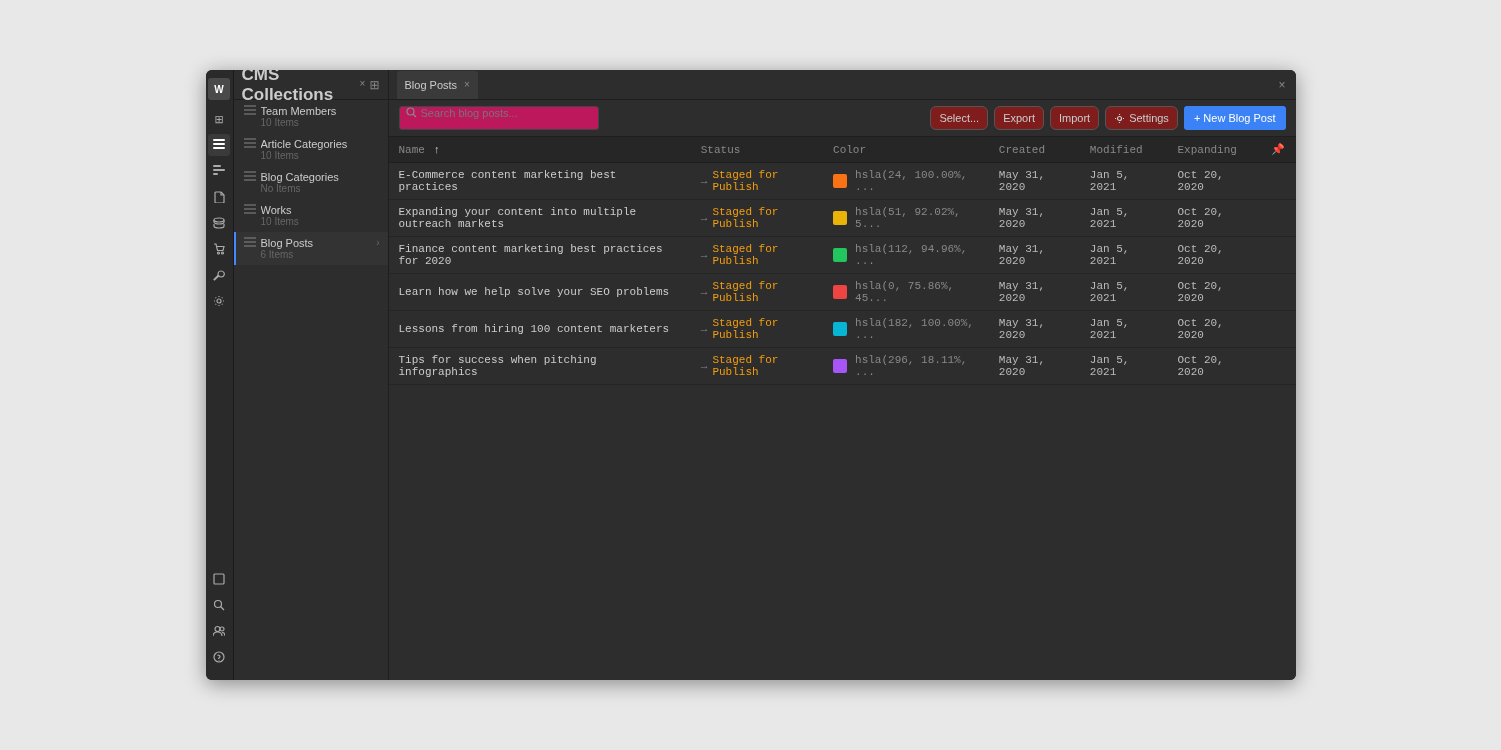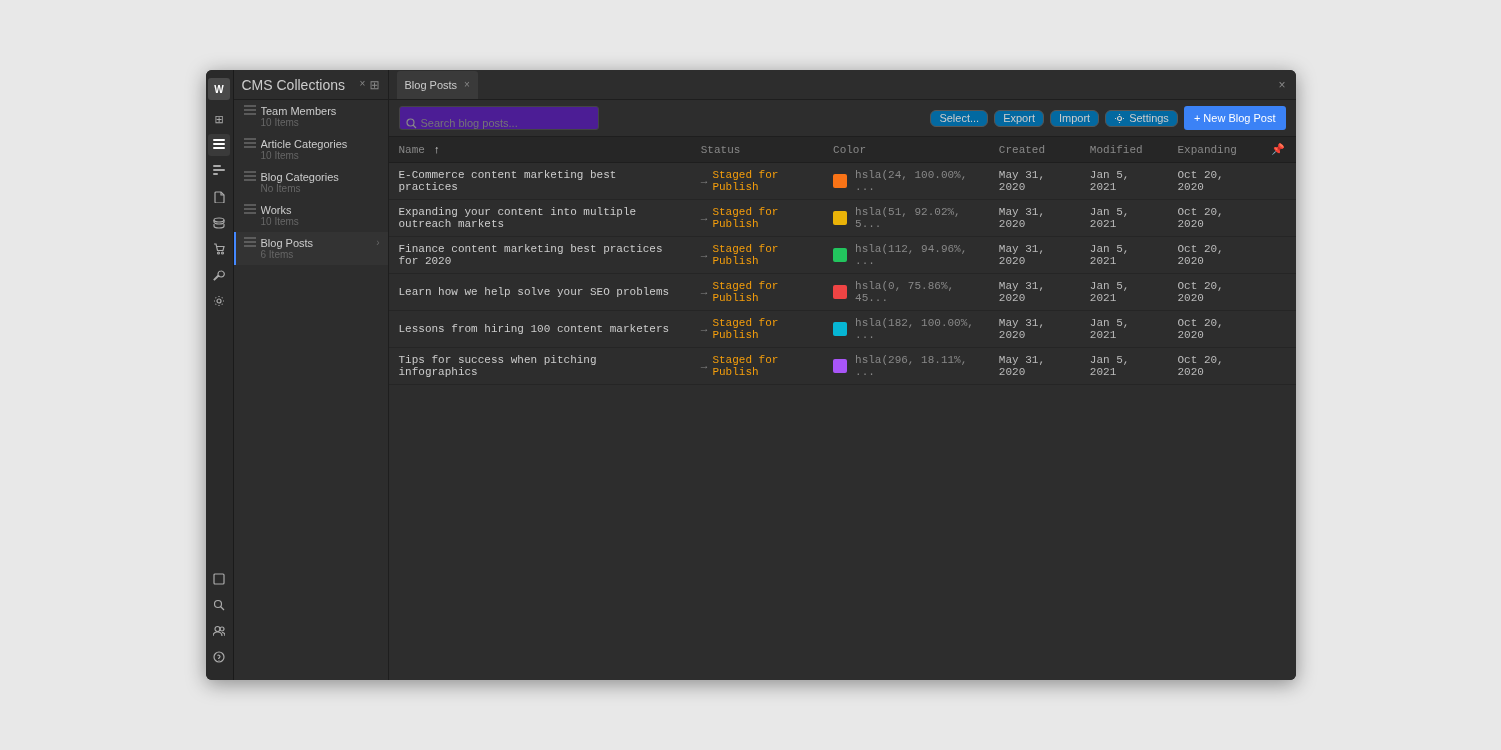--- a/index.html
+++ b/index.html
@@ -87,22 +87,22 @@
     .sidebar-header {
       display: flex;
       align-items: center;
       justify-content: space-between;
       padding: 6px 8px;
       border-bottom: 1px solid #1e1e1e;
       height: 30px;
     }
     .sidebar-header-title {
       color: #ccc;
-      font-size: 14px;
-      font-weight: 400;
+      font-size: 17px;
+      font-weight: 700;
     }
     .sidebar-header-icons {
       display: flex;
       gap: 4px;
     }
     .sidebar-close-btn {
       color: #888;
       font-size: 10px;
       cursor: pointer;
     }
@@ -188,43 +188,43 @@
       display: flex;
       align-items: center;
       padding: 6px 10px;
       gap: 6px;
       border-bottom: 1px solid #1e1e1e;
     }
     .search-box {
       flex: 1;
       max-width: 200px;
       height: 24px;
-      background: #4c1d95;
+      background: #be185d;
       border: 1px solid #444;
       border-radius: 3px;
       display: flex;
-      align-items: flex-end;
+      align-items: flex-start;
       padding: 0 6px;
       gap: 4px;
       color: #888;
       font-size: 11px;
     }
     .search-input {
       background: transparent;
       border: none;
       outline: none;
       color: #ccc;
       font-size: 11px;
       flex: 1;
     }
     .toolbar-spacer { flex: 1; }
     .toolbar-btn {
-      height: 17px;
+      height: 24px;
       padding: 0 8px;
-      background: #0369a1;
+      background: #7f1d1d;
       border: 1px solid #555;
       border-radius: 6px;
       color: #ccc;
       font-size: 11px;
       cursor: pointer;
       display: flex;
       align-items: center;
       gap: 4px;
       white-space: nowrap;
     }

